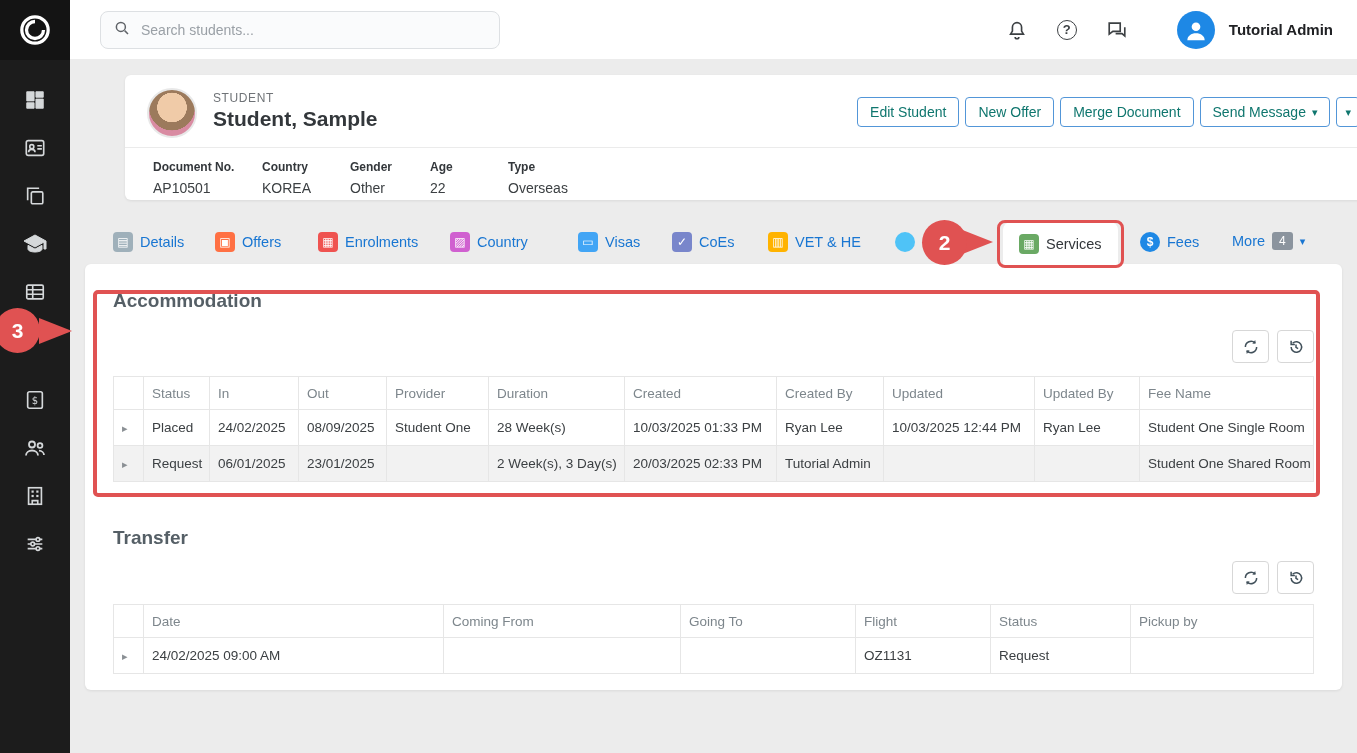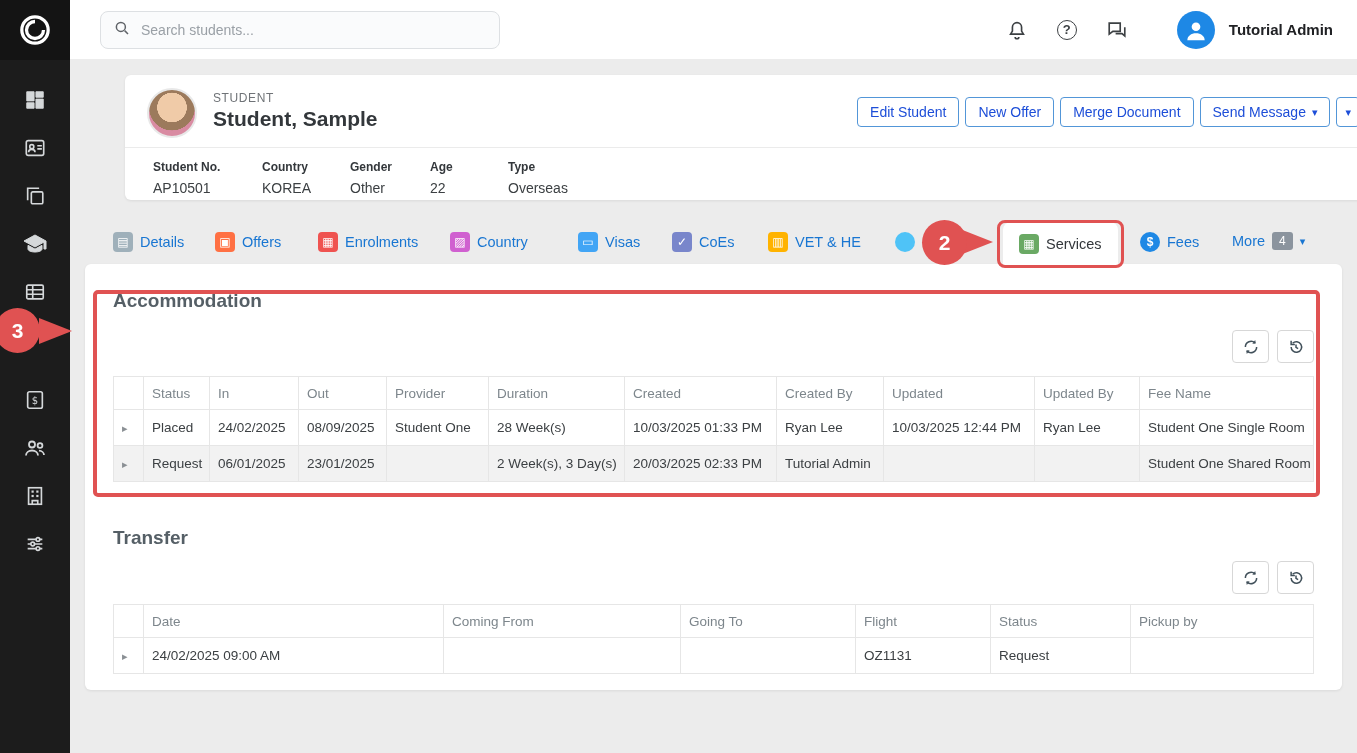--- a/index.html
+++ b/index.html
@@ -36,21 +36,21 @@
   .user-name { font-size:15px; font-weight:700; color:#202124; }
   
   .student-card { position:absolute; left:85px; top:75px; width:1257px; height:125px; background:#fff;
                   border-radius:6px; box-shadow:0 1px 3px rgba(0,0,0,.08); z-index:4;margin-left:40px; }
   .photo { position:absolute; left:22px; top:13px; width:50px; height:50px; border-radius:50%;
            background: radial-gradient(circle at 50% 38%, #f0cba8 0 40%, #9c7a5c 41% 62%, #d98ba2 63% 100%);
            border:2px solid #e8e8e8; }
   .stu-type { position:absolute; left:88px; top:16px; font-size:12px; color:#6f7377; letter-spacing:.6px; font-weight:400; }
   .stu-name { position:absolute; left:88px; top:32px; font-size:21px; font-weight:700; color:#33373b; }
   .card-actions { position:absolute; right:22px; top:22px; display:flex; gap:6px; }
-  .btn { height:30px; padding:0 12px; background:#fff; border:1px solid #5296d8; color:#1d4ed8;
+  .btn { height:30px; padding:0 12px; background:#fff; border:1px solid #5296d8; color:#0f766e;
          border-radius:4px; font-size:14px; display:flex; align-items:center; gap:6px; cursor:pointer;
          font-family:"Liberation Sans",sans-serif; }
   .btn .caret { font-size:11px; }
   .btn.caret-only { padding:0 8px; }
   .info-row { position:absolute; left:0; right:0; top:72px; bottom:0; border-top:1px solid #ebebeb; }
   .info-col { position:absolute; top:12px; }
   .info-col .lbl { font-size:12px; font-weight:700; color:#33373b; margin-bottom:6px; }
   .info-col .val { font-size:14px; color:#3c4043; }
   
   .tabbar { position:absolute; left:0; top:222px; width:1357px; height:43px; z-index:6; }
@@ -231,21 +231,21 @@
     <button class="btn">
         <span>Send Message</span>
         <span class="caret">▾</span>
       </button>
     <button class="btn caret-only">
         <span class="caret">▾</span>
       </button>
   </div>
   <div class="info-row">
     <div class="info-col" style="left:28px">
-      <div class="lbl">Student No.</div>
+      <div class="lbl">Document No.</div>
         <div class="val">AP10501</div>
     </div>
     <div class="info-col" style="left:137px">
       <div class="lbl">Country</div>
         <div class="val">KOREA</div>
     </div>
     <div class="info-col" style="left:225px">
       <div class="lbl">Gender</div>
         <div class="val">Other</div>
     </div>

